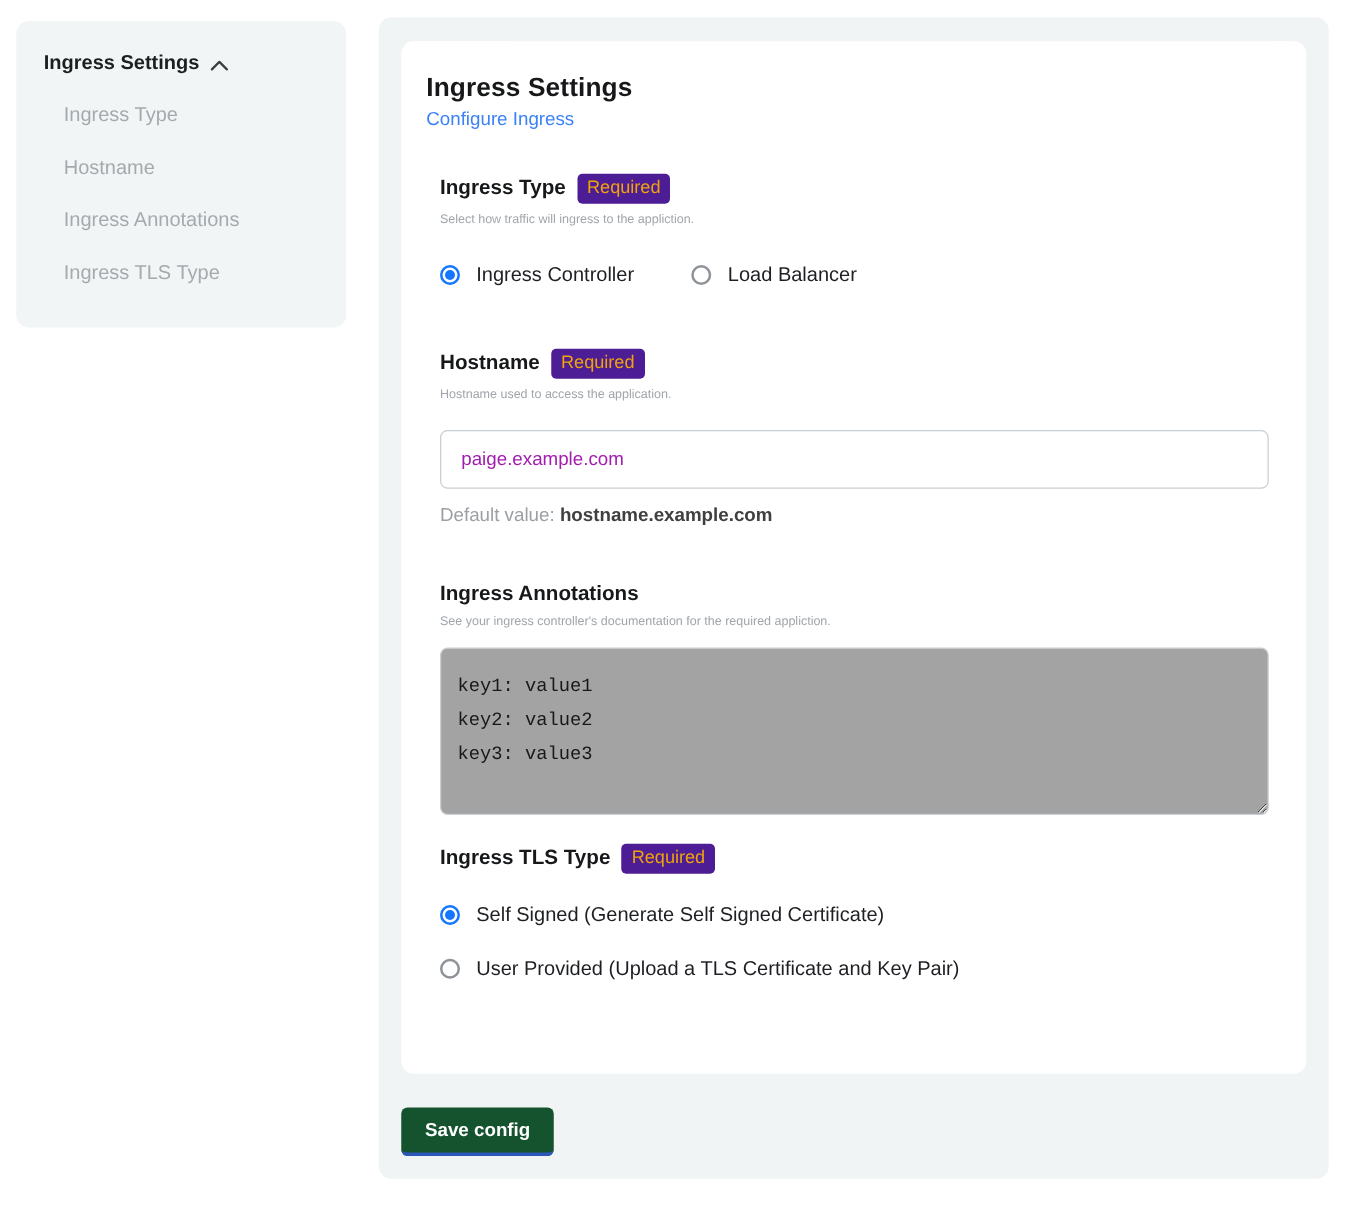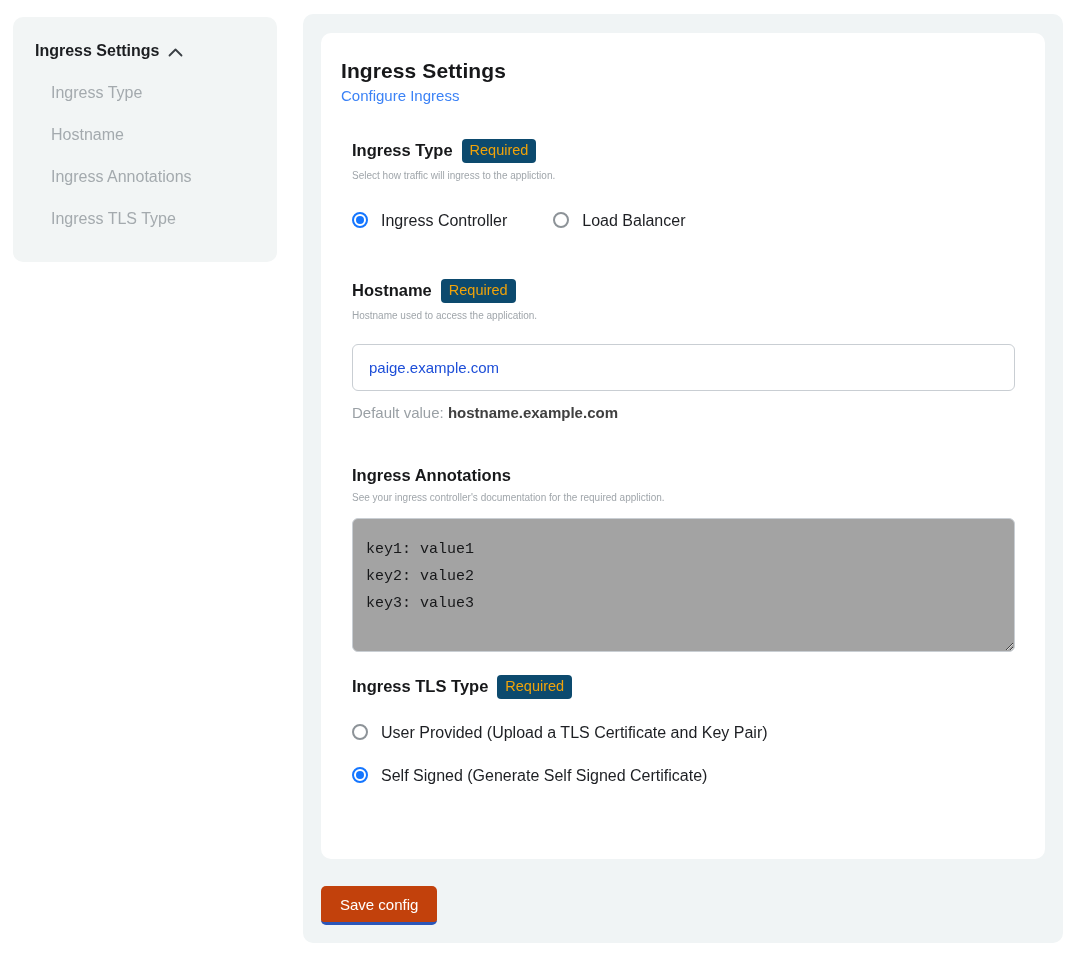--- a/index.html
+++ b/index.html
@@ -77,21 +77,21 @@
   .field-label {
     font-size: 16.5px;
     font-weight: 700;
     color: #17181a;
   }
   .badge {
     display: inline-block;
     font-size: 14.5px;
     font-weight: 400;
     color: #f0a30a;
-    background: #0c4a6e;
+    background: #4c1d95;
     padding: 4px 8px;
     border-radius: 4px;
     line-height: 1.1;
   }
   .help {
     margin-top: 7px;
     font-size: 10px;
     color: #a0a6ab;
   }
 
@@ -130,21 +130,21 @@
   .text-input {
     margin-top: 23px;
     width: 100%;
     height: 47px;
     border: 1px solid #c9ced3;
     border-radius: 6px;
     background: #fff;
     padding: 0 16px;
     font-family: "Liberation Sans", "DejaVu Sans", sans-serif;
     font-size: 15px;
-    color: #1d4ed8;
+    color: #a21caf;
     outline: none;
   }
   .default-line {
     margin-top: 13px;
     font-size: 15px;
     color: #9aa0a5;
   }
   .default-line b { color: #404040; font-weight: 700; }
 
   .field-annotations { margin-top: 45px; }
@@ -165,28 +165,28 @@
     display: block;
   }
 
   .field-tls { margin-top: 23px; }
   .radio-stack { margin-top: 2px; }
   .radio-stack .radio-option { margin-top: 25px; }
 
   .save-button {
     margin-top: 27px;
     display: inline-block;
-    background: #c2410c;
+    background: #14532d;
     border: none;
     border-bottom: 3px solid #2c56b8;
     border-radius: 5px;
     color: #ffffff;
     font-family: "Liberation Sans", "DejaVu Sans", sans-serif;
     font-size: 15px;
-    font-weight: 400;
+    font-weight: 700;
     padding: 10px 19px 9px;
     cursor: pointer;
   }
 </style>
 </head>
 <body>
 
 <aside class="sidebar">
   <div class="sidebar-header">
     <span>Ingress Settings</span>
@@ -249,27 +249,27 @@
 key3: value3</textarea>
       </div>
 
       <div class="field field-tls">
         <div class="field-label-row">
           <span class="field-label">Ingress TLS Type</span>
           <span class="badge">Required</span>
         </div>
         <div class="radio-stack">
           <div class="radio-option">
+            <span class="radio checked"></span>
+            <span class="opt-label">Self Signed (Generate Self Signed Certificate)</span>
+          </div>
+          <div class="radio-option">
             <span class="radio"></span>
             <span class="opt-label">User Provided (Upload a TLS Certificate and Key Pair)</span>
           </div>
-          <div class="radio-option">
-            <span class="radio checked"></span>
-            <span class="opt-label">Self Signed (Generate Self Signed Certificate)</span>
-          </div>
         </div>
       </div>
 
     </div>
   </section>
 
   <button class="save-button">Save config</button>
 </main>
 
 </body></html>

